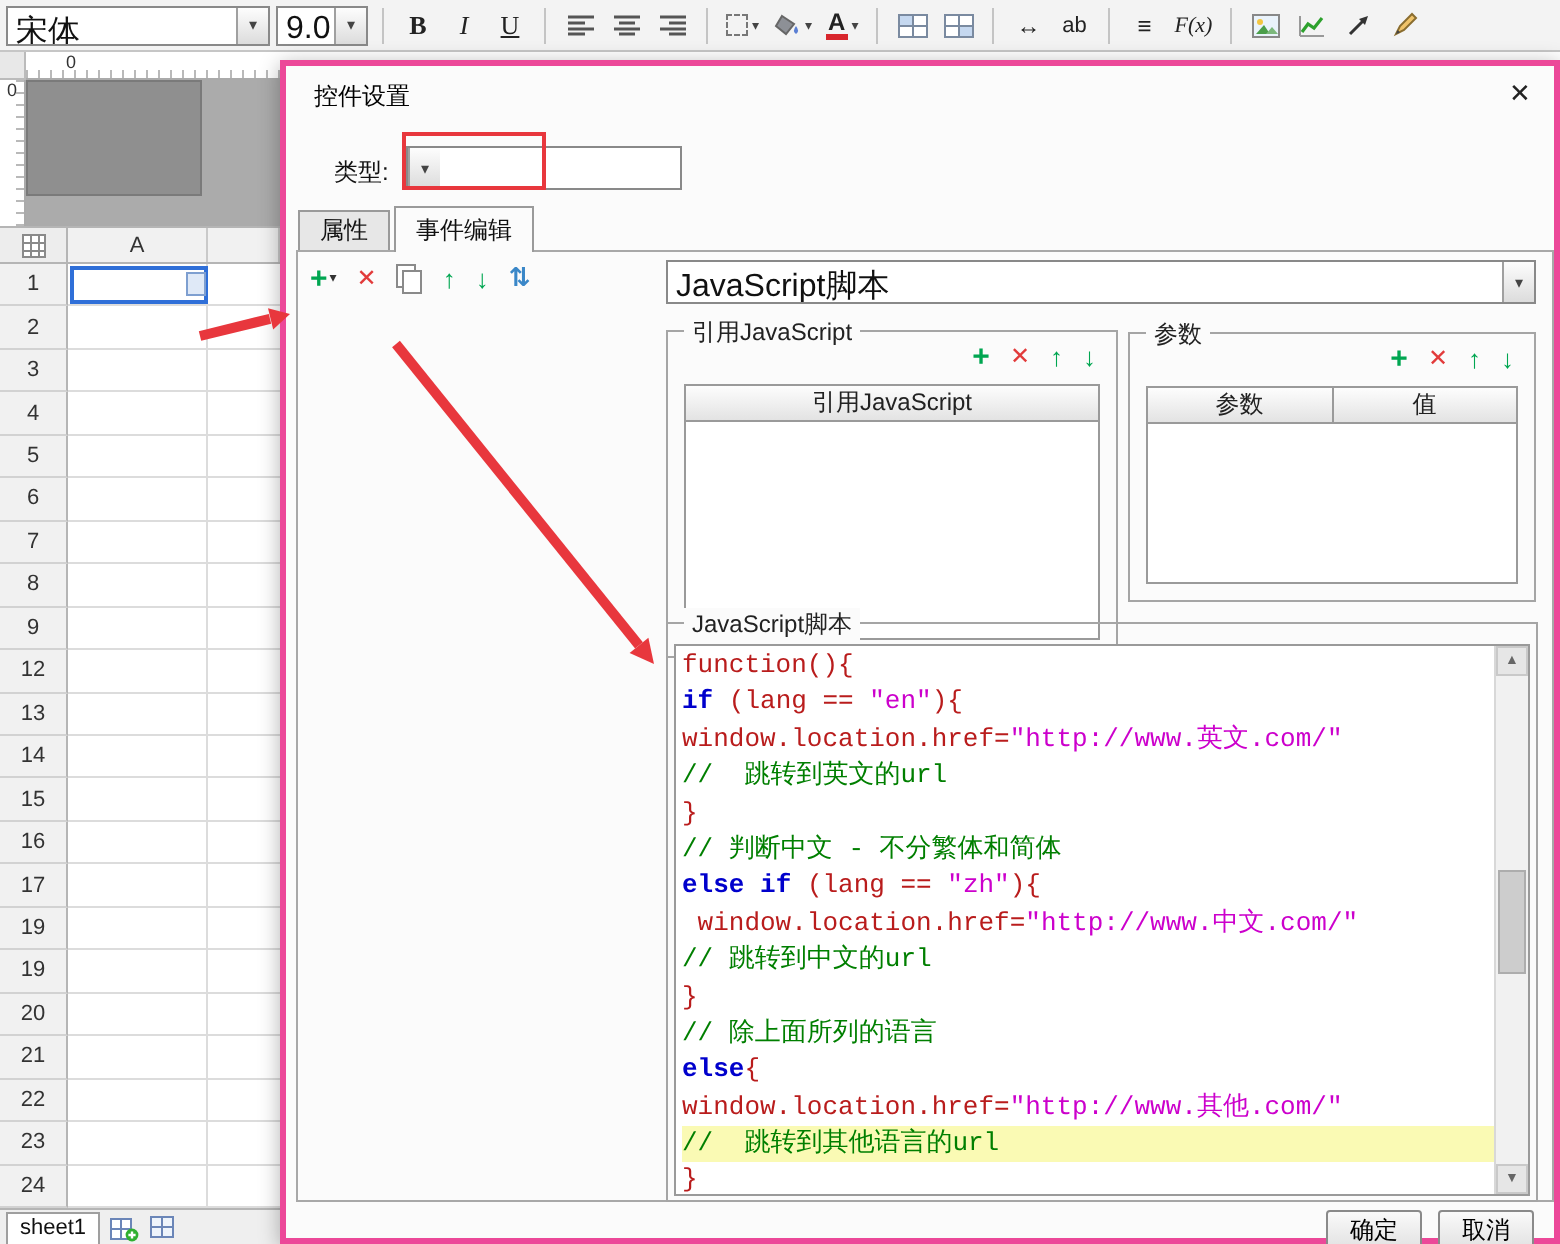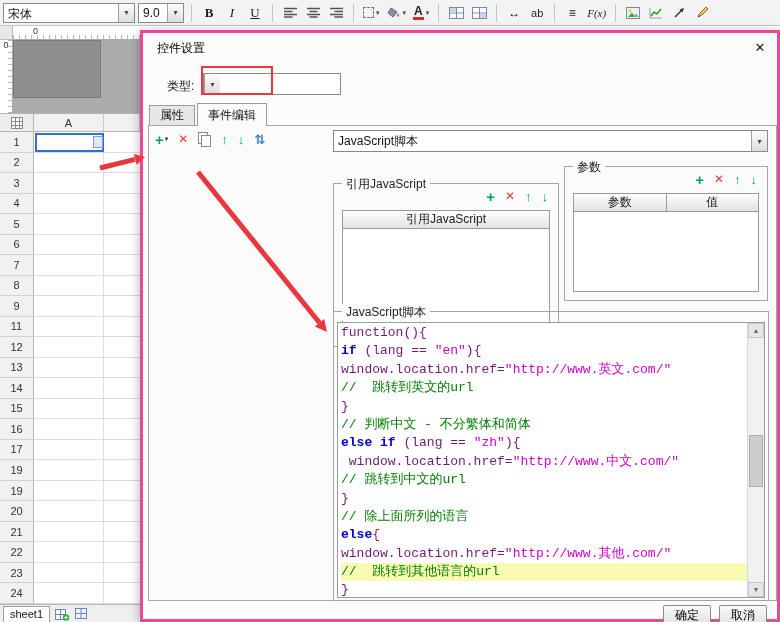--- a/index.html
+++ b/index.html
@@ -6,21 +6,21 @@
 body{background:#888}
 #app{position:relative;width:780px;height:622px;background:#fff;overflow:hidden;
  font-family:"Liberation Sans","DejaVu Sans",sans-serif;font-size:12px;color:#111}
 
 
 .toolbar{position:absolute;left:0;top:0;width:780px;height:26px;background:#f3f3f3;
  border-bottom:1px solid #c6c6c6;display:flex;align-items:center;padding:0 3px;gap:3px}
 .combo{display:flex;align-items:stretch;background:#fff;border:1px solid #898989;height:20px}
 .font-combo{width:132px}
 .size-combo{width:46px}
-.combo-txt{flex:1;padding:2px 4px;font-size:12px;white-space:nowrap;overflow:hidden}
+.combo-txt{flex:1;padding:2px 4px;font-size:16px;white-space:nowrap;overflow:hidden}
 .combo-btn{width:16px;display:flex;align-items:center;justify-content:center;
  background:linear-gradient(#fdfdfd,#dcdcdc);border-left:1px solid #a0a0a0;font-size:8px;color:#444}
 .tb-sep{width:1px;height:18px;background:#c4c4c4;margin:0 4px}
 .tb-btn{border:none;background:transparent;height:22px;min-width:20px;display:flex;align-items:center;
  justify-content:center;font-size:12px;color:#222;gap:2px;padding:0 2px;font-family:inherit}
 .tb-btn.b{font-weight:bold;font-family:"Liberation Serif",serif;font-size:13px}
 .tb-btn.i{font-style:italic;font-family:"Liberation Serif",serif;font-size:13px}
 .tb-btn.u{text-decoration:underline;font-family:"Liberation Serif",serif;font-size:13px}
 .tb-btn.ab{font-size:11px}
 .tb-btn.fx{font-style:italic;font-size:11px;font-family:"Liberation Serif",serif}
@@ -74,21 +74,21 @@
  border:1px solid #9a9a9a;border-bottom:none;margin-right:2px}
 .tab.active{height:23px;background:#fbfbfb;z-index:4}
 .content-panel{position:absolute;left:5px;top:92px;width:629px;height:476px;border:1px solid #a8a8a8;background:#fbfbfb}
 .evt-toolbar{position:absolute;left:12px;top:96px;height:20px;display:flex;align-items:center;gap:10px;z-index:2}
 .evt-list{position:absolute;left:7px;top:117px;width:173px;height:451px;background:#fff;border:1px solid #8f8f8f;overflow:hidden}
 .list-item{height:20px;display:flex;align-items:center;gap:4px;padding:0 3px;font-size:12px}
 .list-item.sel{background:#2f6fd8;color:#fff}
 .script-combo{position:absolute;left:190px;top:97px;width:435px;height:22px;display:flex;background:#fff;border:1px solid #898989}
 .grp{position:absolute;border:1px solid #a5a5a5}
 .grp-title{position:absolute;top:-8px;left:8px;background:#fbfbfb;padding:0 4px;font-size:12px;color:#222}
-.grp-refjs{left:190px;top:150px;width:226px;height:164px}
+.grp-refjs{left:190px;top:132px;width:226px;height:164px}
 .grp-params{left:421px;top:133px;width:204px;height:135px}
 .grp-script{left:190px;top:278px;width:436px;height:290px}
 .grp-icons{position:absolute;top:4px;right:10px;display:flex;gap:10px;align-items:center;height:16px}
 .ic-add{color:#00a651;font-weight:bold;font-size:15px;line-height:15px}
 .ic-del{color:#e23b3b;font-weight:bold;font-size:12px}
 .ic-up,.ic-down{color:#00a651;font-weight:bold;font-size:13px}
 .ic-caret{font-size:7px;color:#333;margin-left:-7px}
 .icon-copy{position:relative;width:13px;height:14px;display:inline-block}
 .icon-copy::before,.icon-copy::after{content:"";position:absolute;width:8px;height:10px;border:1px solid #8a8a8a;background:#fff}
 .icon-copy::before{left:0;top:0}
@@ -99,21 +99,21 @@
 .th{flex:1;display:flex;align-items:center;justify-content:center;font-size:12px;color:#222}
 .th + .th{border-left:1px solid #9a9a9a}
 .tbl-body{flex:1;background:#fff}
 .editor{position:absolute;left:3px;top:10px;right:3px;bottom:2px;border:1px solid #9a9a9a;background:#fff;display:flex}
 .code-pane{flex:1;padding:1px 0 0 3px;font-family:"Liberation Mono","DejaVu Sans Mono",monospace;font-size:13px;overflow:hidden}
 .code-line{height:18.4px;line-height:18.4px;white-space:pre}
 .code-line.hl{background:#fafab4}
 .tok-kw{color:#0000cc;font-weight:bold}
 .tok-str{color:#cc00cc}
 .tok-com{color:#007f00;}
-.tok-pl{color:#701a75}
+.tok-pl{color:#b91c1c}
 .vscroll{width:17px;background:#f1f1f1;border-left:1px solid #d8d8d8;position:relative}
 .sb-btn{position:absolute;left:0;width:16px;height:15px;display:flex;align-items:center;justify-content:center;
  font-size:7px;color:#666;background:#e6e6e6;border:1px solid #c9c9c9}
 .sb-up{top:0}
 .sb-down{bottom:0}
 .sb-thumb{position:absolute;left:1px;width:14px;top:112px;height:52px;background:#cdcdcd;border:1px solid #adadad}
 .dlg-btn{position:absolute;top:572px;width:48px;height:20px;background:linear-gradient(#fafafa,#e2e2e2);
  border:1px solid #8a8a8a;border-radius:2px;font-size:12px;display:flex;align-items:center;justify-content:center;font-family:inherit}
 .btn-ok{left:520px}
 .btn-cancel{left:576px}
@@ -297,25 +297,20 @@
         <div class="cell cell-a"></div>
         <div class="cell cell-b"></div>
       </div>
       <div class="sheet-row">
         <div class="row-num">8</div>
         <div class="cell cell-a"></div>
         <div class="cell cell-b"></div>
       </div>
       <div class="sheet-row">
         <div class="row-num">9</div>
-        <div class="cell cell-a"></div>
-        <div class="cell cell-b"></div>
-      </div>
-      <div class="sheet-row">
-        <div class="row-num">11</div>
         <div class="cell cell-a"></div>
         <div class="cell cell-b"></div>
       </div>
       <div class="sheet-row">
         <div class="row-num">12</div>
         <div class="cell cell-a"></div>
         <div class="cell cell-b"></div>
       </div>
       <div class="sheet-row">
         <div class="row-num">13</div>

